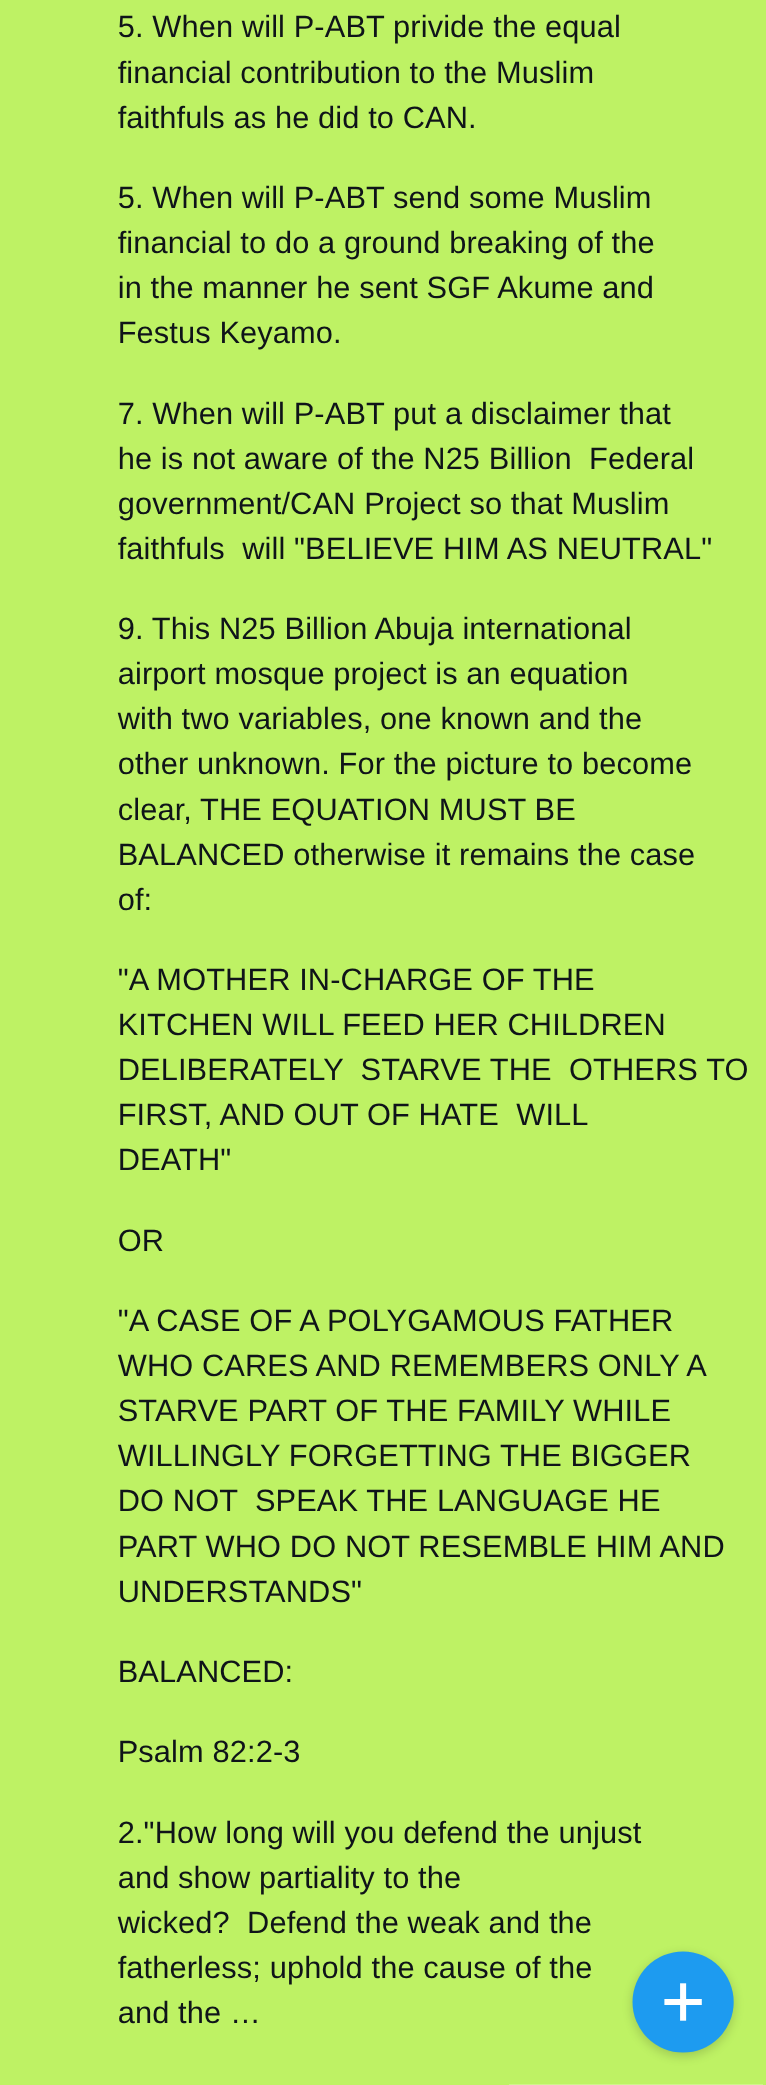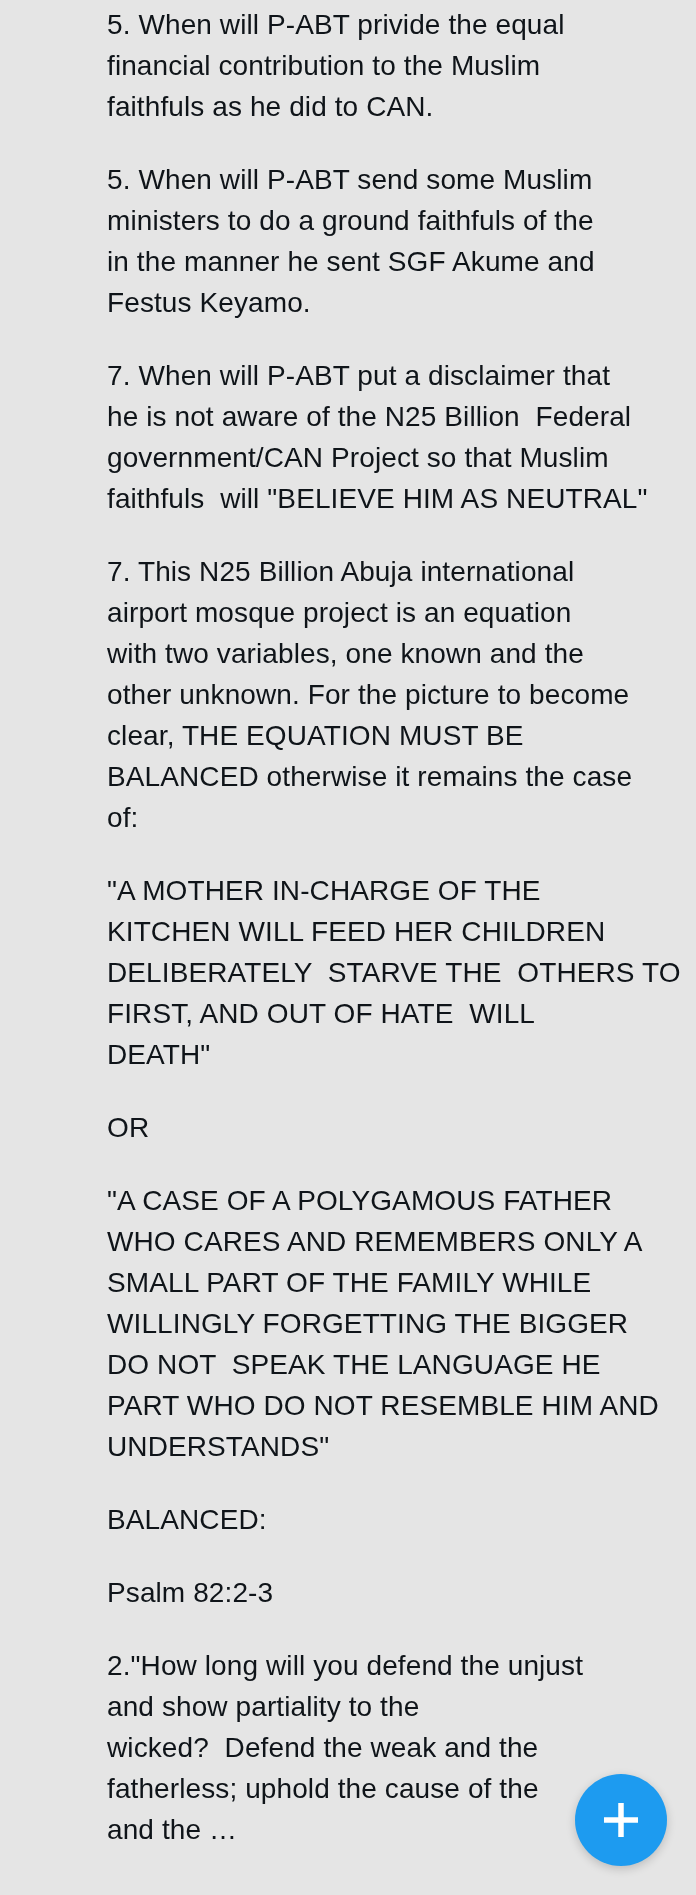--- a/index.html
+++ b/index.html
@@ -10,21 +10,21 @@
     width: 696px;
     height: 1895px;
     background: #ffffff;
     overflow: hidden;
     position: relative;
     font-family: "Liberation Sans", sans-serif;
   }
   .screen {
     position: absolute;
     inset: 0;
-    background: #e5e5e5;
+    background: #bef264;
   }
   .post-text {
     position: absolute;
     left: 107px;
     top: 4px;
     width: 560px;
     color: #0f1419;
     font-size: 28px;
     line-height: 41px;
     font-weight: 400;
@@ -63,53 +63,53 @@
 <div class="screen">
 
   <div class="post-text" style="color: rgb(15, 20, 25);">
       <p>
         <span class="line">5. When will P-ABT privide the equal</span>
         <span class="line">financial contribution to the Muslim</span>
         <span class="line">faithfuls as he did to CAN.</span>
       </p>
       <p>
         <span class="line">5. When will P-ABT send some Muslim</span>
-        <span class="line">ministers to do a ground faithfuls of the</span>
+        <span class="line">financial to do a ground breaking of the</span>
         <span class="line">in the manner he sent SGF Akume and</span>
         <span class="line">Festus Keyamo.</span>
       </p>
       <p>
         <span class="line">7. When will P-ABT put a disclaimer that</span>
         <span class="line">he is not aware of the N25 Billion  Federal</span>
         <span class="line">government/CAN Project so that Muslim</span>
         <span class="line">faithfuls  will "BELIEVE HIM AS NEUTRAL"</span>
       </p>
       <p>
-        <span class="line">7. This N25 Billion Abuja international</span>
+        <span class="line">9. This N25 Billion Abuja international</span>
         <span class="line">airport mosque project is an equation</span>
         <span class="line">with two variables, one known and the</span>
         <span class="line">other unknown. For the picture to become</span>
         <span class="line">clear, THE EQUATION MUST BE</span>
         <span class="line">BALANCED otherwise it remains the case</span>
         <span class="line">of:</span>
       </p>
       <p>
         <span class="line">"A MOTHER IN-CHARGE OF THE</span>
         <span class="line">KITCHEN WILL FEED HER CHILDREN</span>
         <span class="line">DELIBERATELY  STARVE THE  OTHERS TO</span>
         <span class="line">FIRST, AND OUT OF HATE  WILL</span>
         <span class="line">DEATH"</span>
       </p>
       <p>
         <span class="line">OR</span>
       </p>
       <p>
         <span class="line">"A CASE OF A POLYGAMOUS FATHER</span>
         <span class="line">WHO CARES AND REMEMBERS ONLY A</span>
-        <span class="line">SMALL PART OF THE FAMILY WHILE</span>
+        <span class="line">STARVE PART OF THE FAMILY WHILE</span>
         <span class="line">WILLINGLY FORGETTING THE BIGGER</span>
         <span class="line">DO NOT  SPEAK THE LANGUAGE HE</span>
         <span class="line">PART WHO DO NOT RESEMBLE HIM AND</span>
         <span class="line">UNDERSTANDS"</span>
       </p>
       <p>
         <span class="line">BALANCED:</span>
       </p>
       <p>
         <span class="line">Psalm 82:2-3</span>

